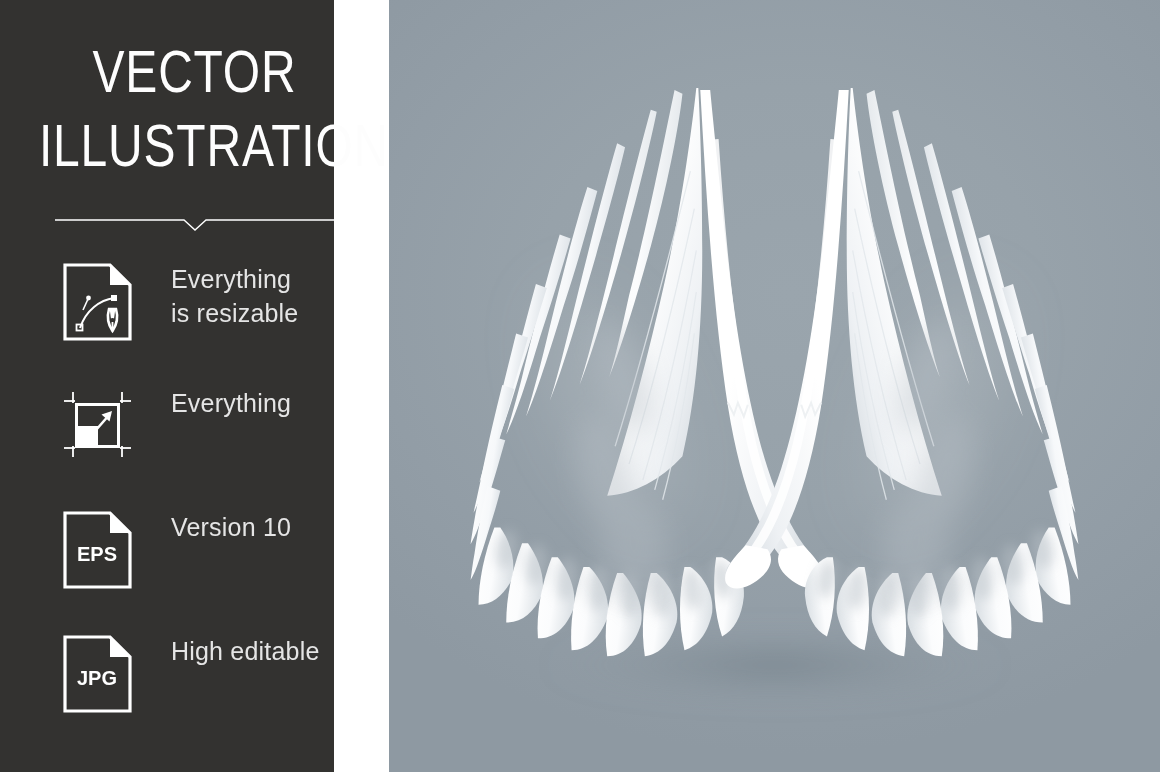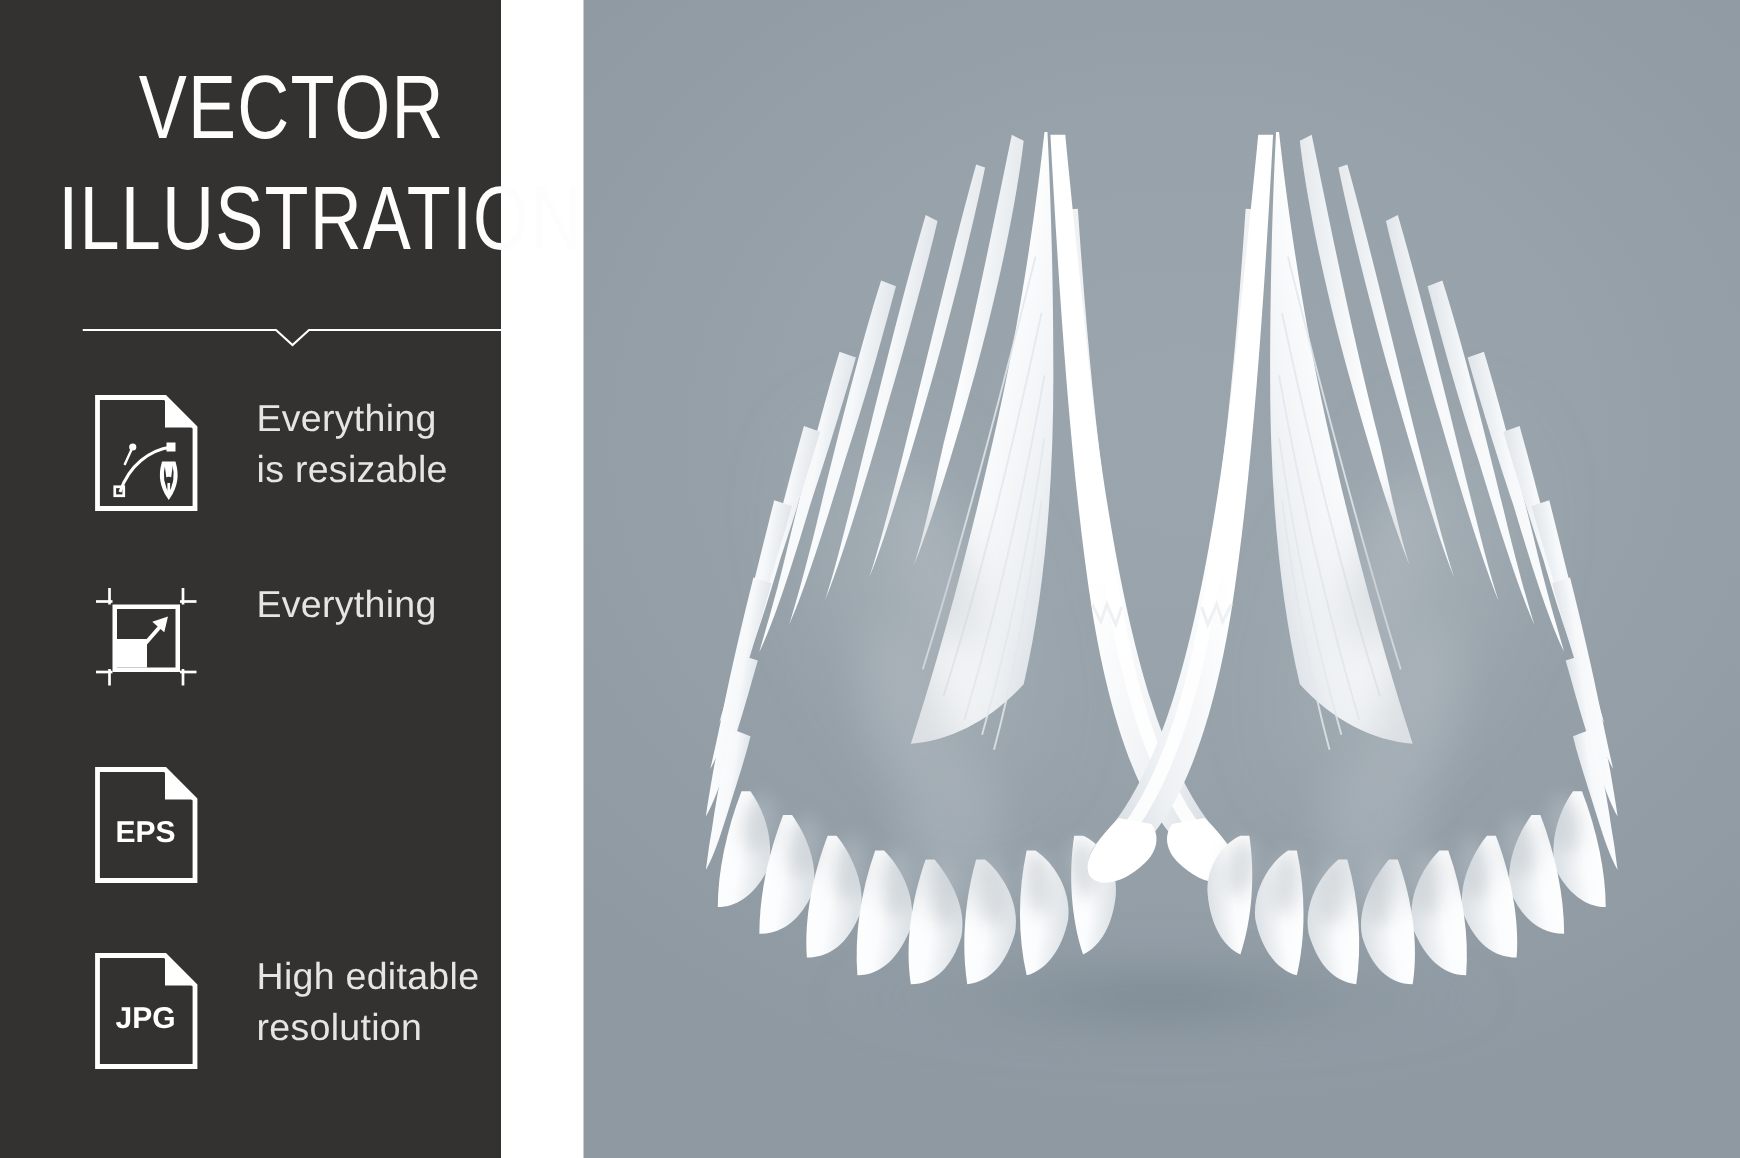--- a/index.html
+++ b/index.html
@@ -177,31 +177,33 @@
           <span class="ln">Everything</span>
         </div>
       </div>
 
       <div class="feature-row">
         <svg class="feature-icon" viewBox="0 0 76 80">
           <path d="M3 3 L48 3 L68 23 L68 77 L3 77 Z" fill="none" stroke="#ffffff" stroke-width="3.2" stroke-linejoin="miter"></path>
           <path d="M48 3 L48 23 L68 23 Z" fill="#ffffff"></path>
           <text x="35" y="51" text-anchor="middle" font-family="'Liberation Sans', sans-serif" font-size="20" font-weight="bold" fill="#ffffff">EPS</text>
         </svg>
+        <div class="feature-text">
+          <span class="ln">Version 10</span>
+        </div>
       </div>
 
       <div class="feature-row">
         <svg class="feature-icon" viewBox="0 0 76 80">
           <path d="M3 3 L48 3 L68 23 L68 77 L3 77 Z" fill="none" stroke="#ffffff" stroke-width="3.2" stroke-linejoin="miter"></path>
           <path d="M48 3 L48 23 L68 23 Z" fill="#ffffff"></path>
           <text x="35" y="51" text-anchor="middle" font-family="'Liberation Sans', sans-serif" font-size="20" font-weight="bold" fill="#ffffff">JPG</text>
         </svg>
         <div class="feature-text">
           <span class="ln">High editable</span>
-          <span class="ln">resolution</span>
         </div>
       </div>
 
     </div>
   </div>
 
   <div id="artwork">
     <svg id="wings-svg" viewBox="0 0 771 772">
       <defs>
 

